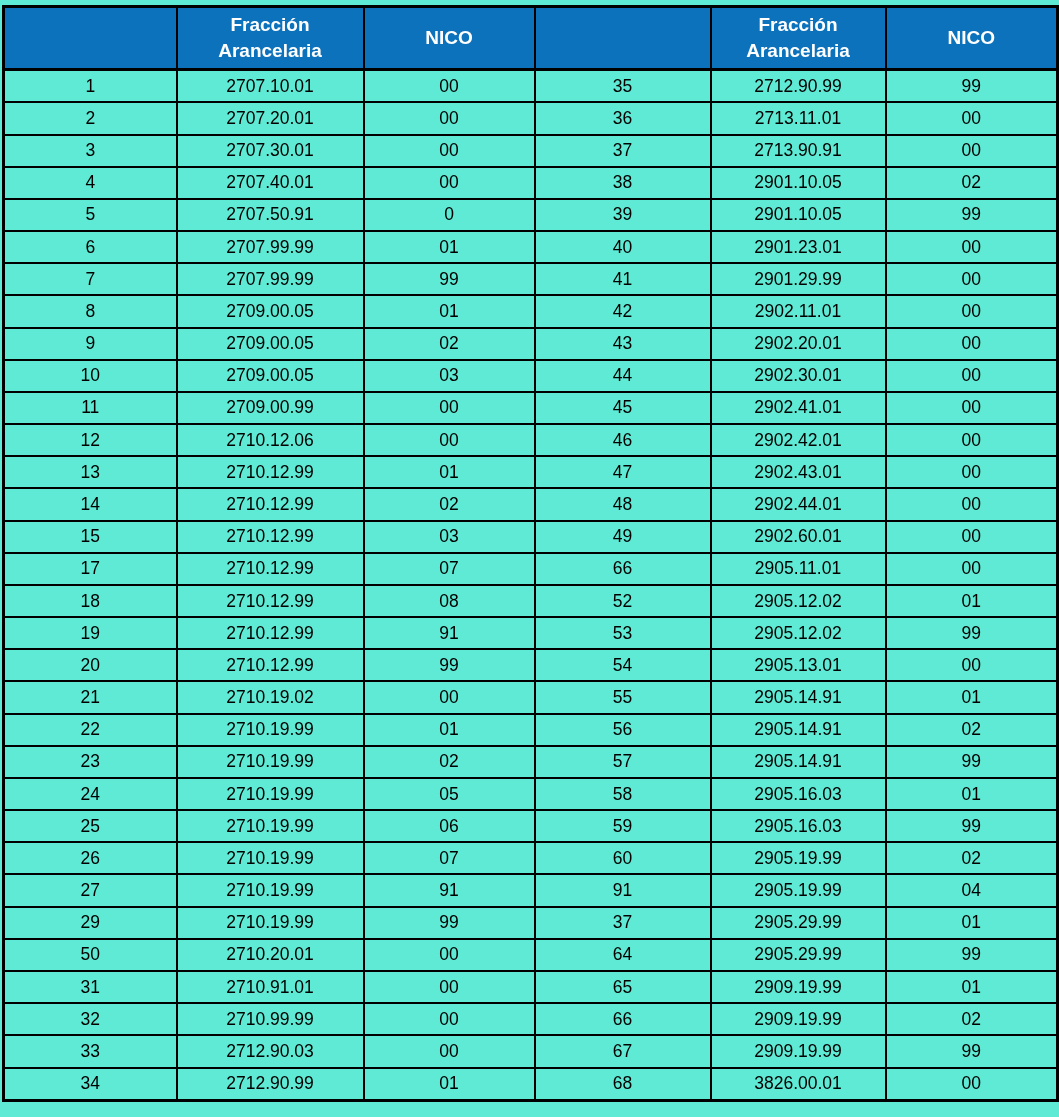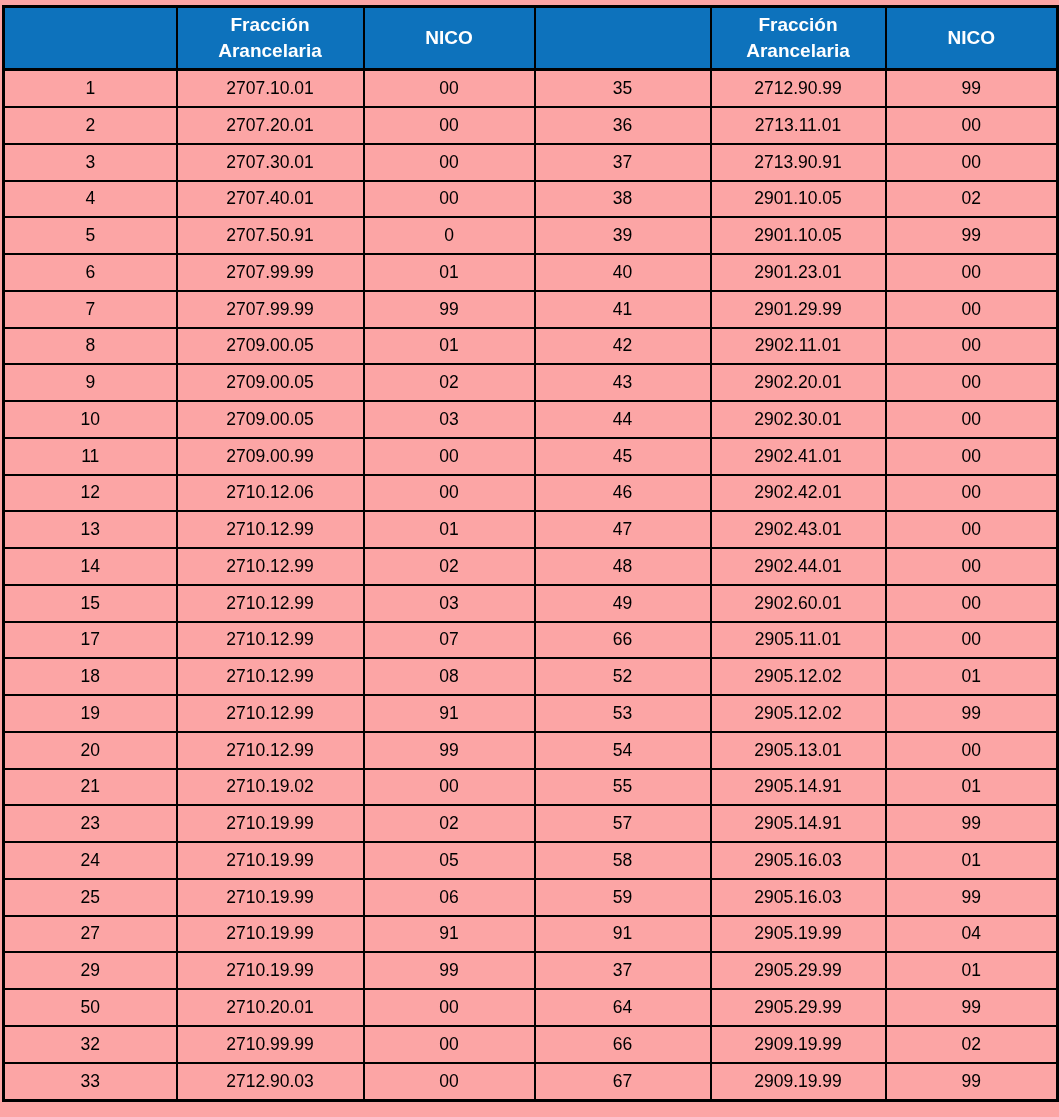--- a/index.html
+++ b/index.html
@@ -5,21 +5,21 @@
   html, body {
     margin: 0;
     padding: 0;
     background: #ffffff;
     font-family: "Liberation Sans", sans-serif;
   }
   .page {
     position: relative;
     width: 1059px;
     height: 1117px;
-    background: #fca5a5;
+    background: #5eead4;
     overflow: hidden;
   }
   .tariff-table {
     position: absolute;
     left: 2px;
     top: 5px;
     width: 1054px;
     height: 1097px;
     border-collapse: collapse;
     table-layout: fixed;
@@ -228,20 +228,28 @@
         </tr>
         <tr>
           <td>21</td>
           <td>2710.19.02</td>
           <td>00</td>
           <td>55</td>
           <td>2905.14.91</td>
           <td>01</td>
         </tr>
         <tr>
+          <td>22</td>
+          <td>2710.19.99</td>
+          <td>01</td>
+          <td>56</td>
+          <td>2905.14.91</td>
+          <td>02</td>
+        </tr>
+        <tr>
           <td>23</td>
           <td>2710.19.99</td>
           <td>02</td>
           <td>57</td>
           <td>2905.14.91</td>
           <td>99</td>
         </tr>
         <tr>
           <td>24</td>
           <td>2710.19.99</td>
@@ -250,20 +258,28 @@
           <td>2905.16.03</td>
           <td>01</td>
         </tr>
         <tr>
           <td>25</td>
           <td>2710.19.99</td>
           <td>06</td>
           <td>59</td>
           <td>2905.16.03</td>
           <td>99</td>
+        </tr>
+        <tr>
+          <td>26</td>
+          <td>2710.19.99</td>
+          <td>07</td>
+          <td>60</td>
+          <td>2905.19.99</td>
+          <td>02</td>
         </tr>
         <tr>
           <td>27</td>
           <td>2710.19.99</td>
           <td>91</td>
           <td>91</td>
           <td>2905.19.99</td>
           <td>04</td>
         </tr>
         <tr>
@@ -276,30 +292,46 @@
         </tr>
         <tr>
           <td>50</td>
           <td>2710.20.01</td>
           <td>00</td>
           <td>64</td>
           <td>2905.29.99</td>
           <td>99</td>
         </tr>
         <tr>
+          <td>31</td>
+          <td>2710.91.01</td>
+          <td>00</td>
+          <td>65</td>
+          <td>2909.19.99</td>
+          <td>01</td>
+        </tr>
+        <tr>
           <td>32</td>
           <td>2710.99.99</td>
           <td>00</td>
           <td>66</td>
           <td>2909.19.99</td>
           <td>02</td>
         </tr>
         <tr>
           <td>33</td>
           <td>2712.90.03</td>
           <td>00</td>
           <td>67</td>
           <td>2909.19.99</td>
           <td>99</td>
+        </tr>
+        <tr>
+          <td>34</td>
+          <td>2712.90.99</td>
+          <td>01</td>
+          <td>68</td>
+          <td>3826.00.01</td>
+          <td>00</td>
         </tr>
       </tbody>
   </table>
 </div>
 
 </body></html>

